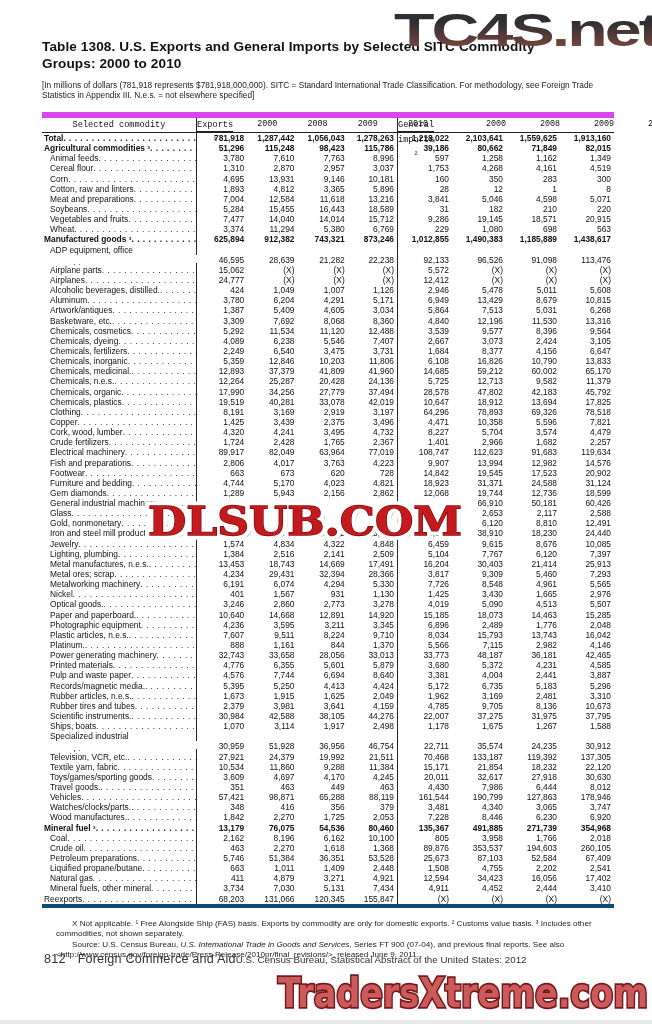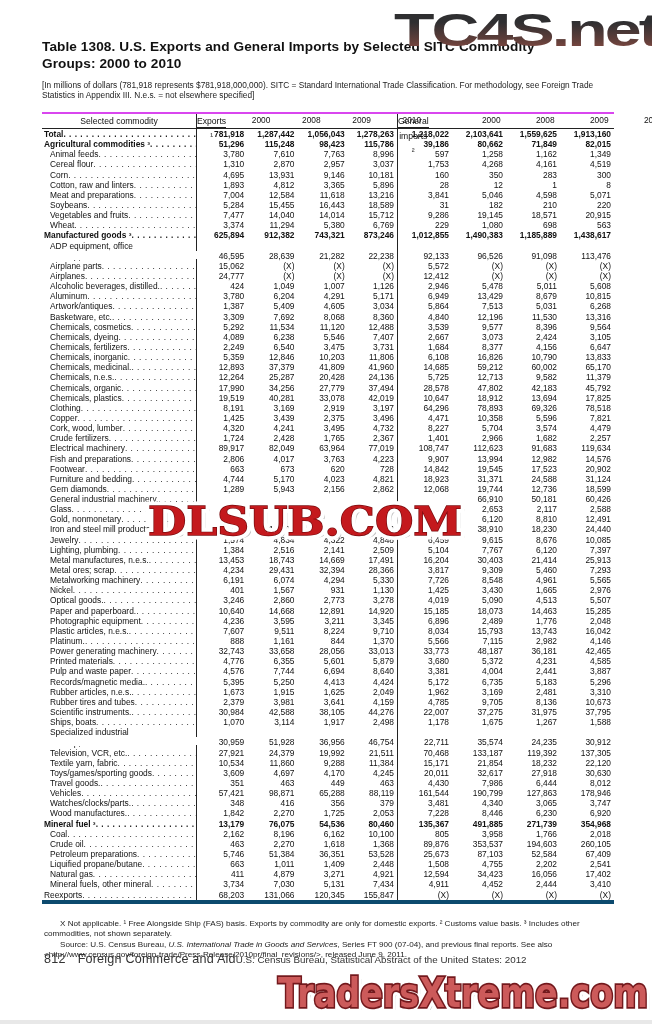--- a/index.html
+++ b/index.html
@@ -5,21 +5,21 @@
   html,body{margin:0;padding:0;background:#e8e8e8;}
   .page{position:relative;width:652px;height:1020px;background:#ffffff;margin:0 auto;
         font-family:"Liberation Sans",sans-serif;color:#151515;overflow:hidden;}
   *{box-sizing:border-box;}
 
   .title{position:absolute;left:42px;top:38px;width:568px;font-size:13.6px;font-weight:bold;
          line-height:17px;letter-spacing:0.1px;color:#111;}
   .note{position:absolute;left:42px;top:80px;width:578px;font-size:8.3px;line-height:10px;color:#222;}
 
   .tbl{position:absolute;left:42px;top:112px;width:572px;font-size:8.4px;color:#111;}
-  .thead{display:flex;border-top:2px solid #d946ef;border-bottom:1px solid #222;}
+  .thead{display:flex;border-top:6px solid #d946ef;border-bottom:1px solid #222;font-family:Liberation Mono, monospace;}
   .hlabel{width:155px;border-right:1px solid #222;display:flex;align-items:center;
           justify-content:center;font-size:8.6px;}
   .hgroup{display:flex;}
   .g-exp{width:201px;border-right:1px solid #222;}
   .g-imp{width:216px;gap:24px;}
   .gl{height:14px;line-height:15px;text-align:center;border-bottom:1px solid #222;font-size:8.6px;}
   .yrow{display:flex;height:13px;line-height:12.5px;}
   .yc{text-align:right;padding-right:6px;}
   .g-exp .yc{width:50.25px;}
   .g-imp .yc{width:54px;}
@@ -30,21 +30,21 @@
   .lc{width:155px;border-right:1px solid #222;display:flex;overflow:hidden;padding-left:2px;}
   .lc .t{white-space:nowrap;}
   .lc .dots{flex:1;overflow:hidden;white-space:nowrap;letter-spacing:0.5px;color:#222;}
   .ind1{padding-left:8px;}
   .ind2{padding-left:16px;margin-top:8px;}
   .c,.ci{text-align:right;padding-right:3px;overflow:hidden;}
   .c{width:50.25px;}
   .ci{width:54px;}
   .sep{border-right:1px solid #222;}
 
-  .fnblock{position:absolute;left:44px;top:919px;width:576px;font-size:8.1px;line-height:10.4px;color:#222;}
+  .fnblock{position:absolute;left:56px;top:919px;width:576px;font-size:8.1px;line-height:10.4px;color:#222;}
   .fnblock p{margin:0;text-indent:16px;}
   .fnblock .it{font-style:italic;}
 
   .footer{position:absolute;left:44px;top:952px;width:600px;display:flex;
           align-items:baseline;}
   .f-left{font-size:12.6px;color:#333;letter-spacing:0.2px;}
   .f-left .pg{margin-right:12px;}
   .f-right{font-size:9.8px;color:#333;}
 
   .wm-top{position:absolute;top:4px;right:-10px;}

